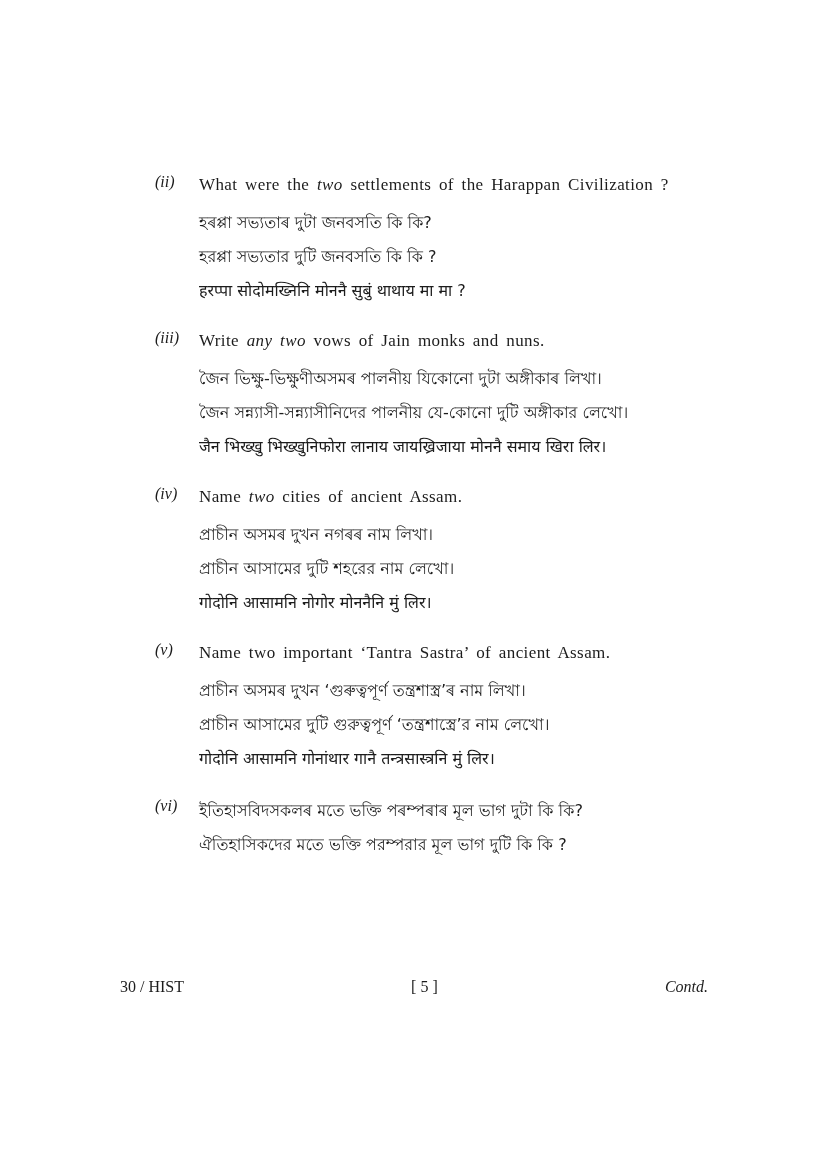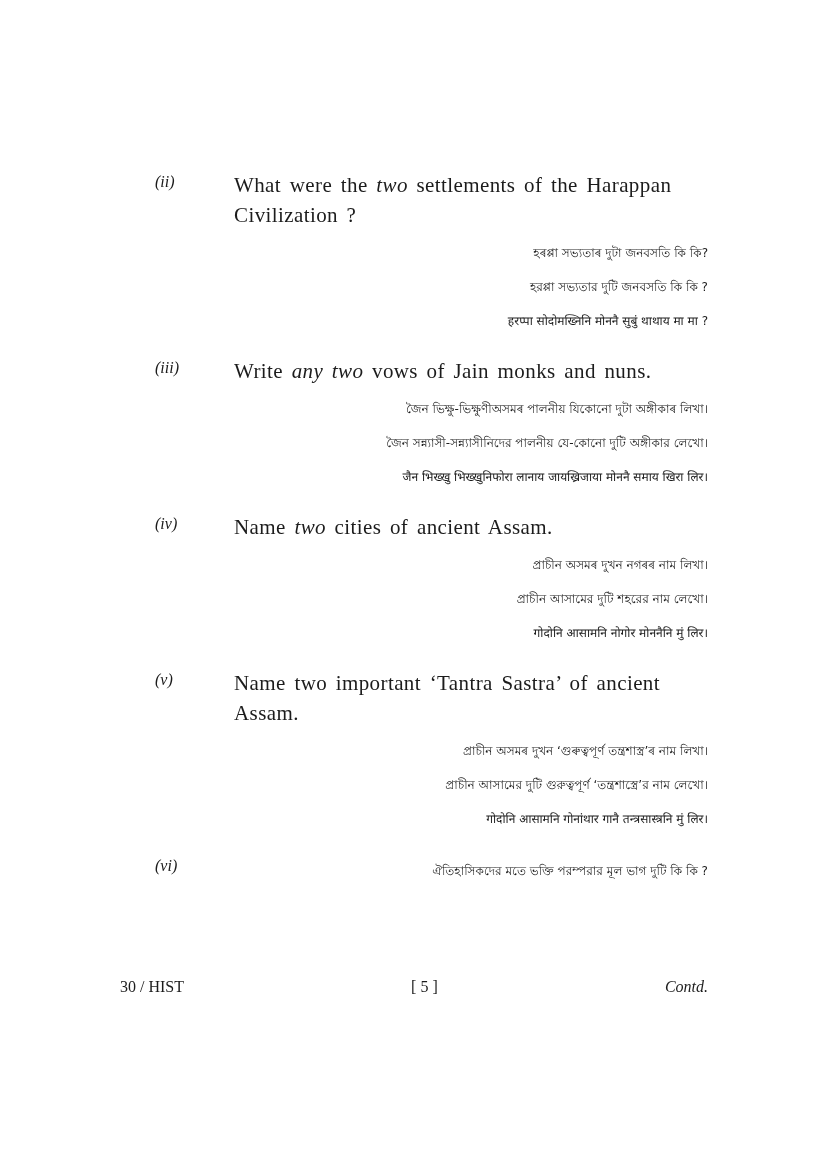--- a/index.html
+++ b/index.html
@@ -29,35 +29,33 @@
     flex-shrink: 0;
     font-style: italic;
     font-size: 16px;
     padding-top: 3px;
   }
   .qbody {
     flex: 1;
     max-width: 512px;
   }
   .qeng {
-    font-size: 21px;
+    font-size: 17px;
     line-height: 30px;
     letter-spacing: 0.4px;
     word-spacing: 3px;
     margin-bottom: 6px;
-    margin-left: 35px;
   }
   .qeng .em {
     font-style: italic;
   }
   .trans {
-    font-size: 12px;
+    font-size: 16px;
     line-height: 34px;
     font-family: "DejaVu Sans", sans-serif;
-    text-align: right;
   }
   .footer {
     position: absolute;
     left: 120px;
     right: 118px;
     top: 978px;
     display: flex;
     justify-content: space-between;
     align-items: flex-end;
     font-size: 16px;
@@ -107,20 +105,21 @@
       <div class="qeng"><span>Name two important ‘Tantra Sastra’ of ancient Assam.</span><span class="em"></span><span></span></div>
       <div class="trans">প্ৰাচীন অসমৰ দুখন ‘গুৰুত্বপূৰ্ণ তন্ত্ৰশাস্ত্ৰ’ৰ নাম লিখা।</div>
       <div class="trans">প্রাচীন আসামের দুটি গুরুত্বপূর্ণ ‘তন্ত্রশাস্ত্রে’র নাম লেখো।</div>
       <div class="trans">गोदोनि आसामनि गोनांथार गानै तन्त्रसास्त्रनि मुं लिर।</div>
     </div>
   </div>
 
   <div class="question">
     <div class="qnum">(vi)</div>
     <div class="qbody">
+      <div class="trans">ইতিহাসবিদসকলৰ মতে ভক্তি পৰম্পৰাৰ মূল ভাগ দুটা কি কি?</div>
       <div class="trans">ঐতিহাসিকদের মতে ভক্তি পরম্পরার মূল ভাগ দুটি কি কি ?</div>
     </div>
   </div>
 
   <div class="footer">
     <span>30 / HIST</span>
     <span>[ 5 ]</span>
     <span class="contd">Contd.</span>
   </div>
 

